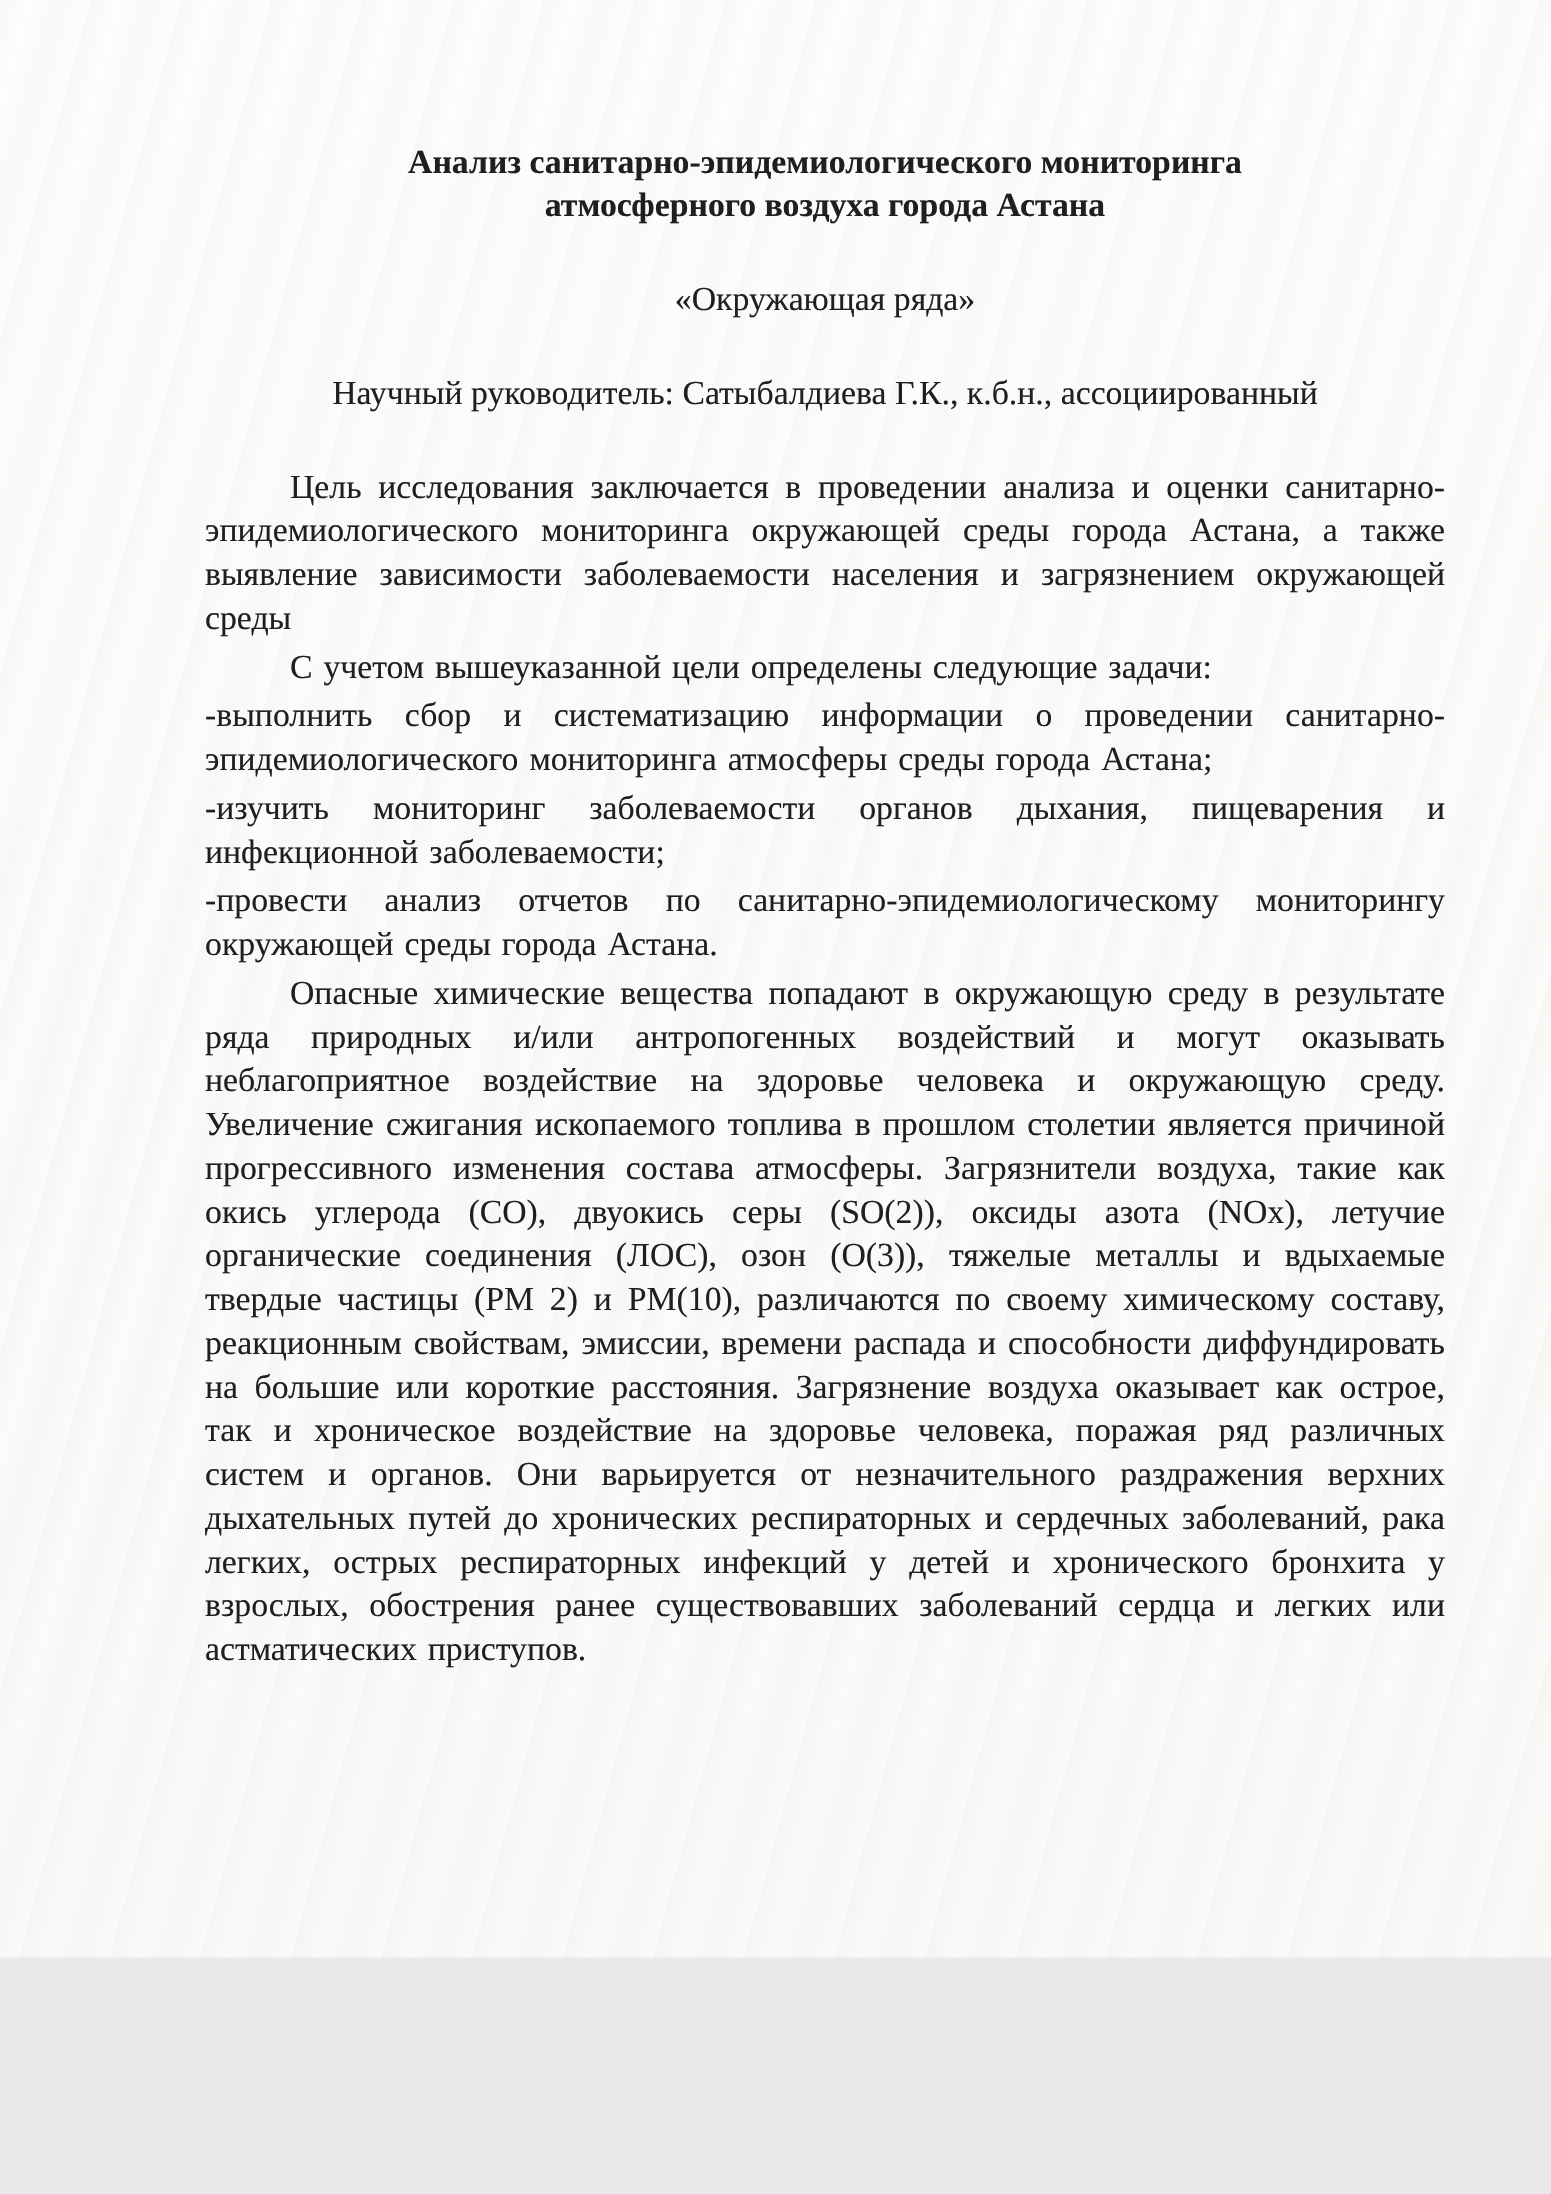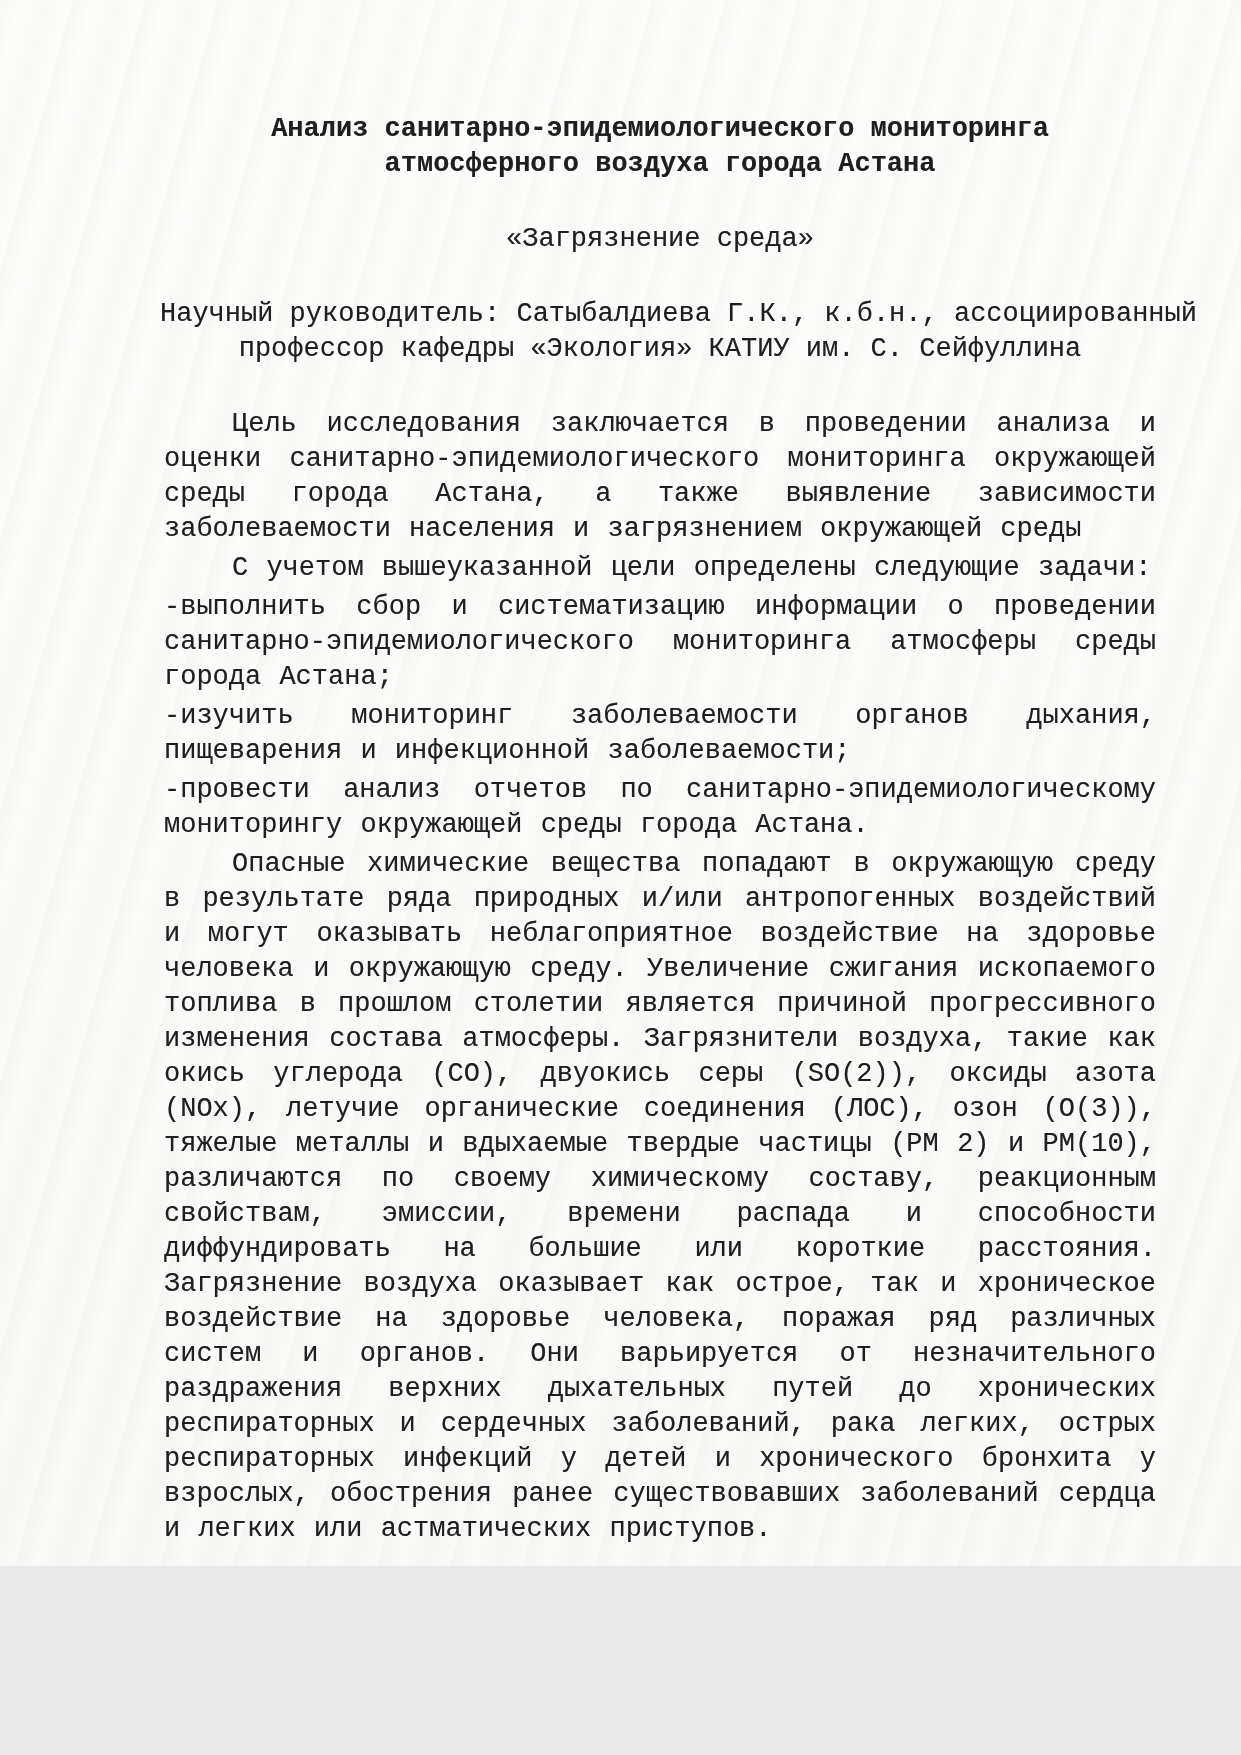--- a/index.html
+++ b/index.html
@@ -14,21 +14,21 @@
     margin: 0 auto;
     background-color: #fcfcfb;
     background-image:
       repeating-linear-gradient(105deg,
         rgba(120,120,112,0.045) 0px,
         rgba(255,255,255,0)   22px,
         rgba(128,128,120,0.035) 46px,
         rgba(255,255,255,0)   70px),
       linear-gradient(#fdfdfc, #fafaf8);
     overflow: hidden;
-    font-family: Liberation Mono, monospace;
+    font-family: Liberation Serif, serif;
     color: #1f1f1f;
   }
   .content {
     position: absolute;
     left: 160px;
     top: 112px;
     width: 1000px;
     font-size: 27px;
     line-height: 35px;
     text-shadow: 0 0 0.5px rgba(30,30,30,0.45);
@@ -55,26 +55,25 @@
 
 <div class="page">
   <div class="content">
 
     <div class="center-block bold">
       <div class="line">Анализ санитарно-эпидемиологического мониторинга</div>
       <div class="line">атмосферного воздуха города Астана</div>
     </div>
 
     <div class="center-block">
-      <div class="line">«Загрязнение среда»</div>
+      <div class="line">«Окружающая ряда»</div>
     </div>
 
     <div class="center-block supervisor">
       <div class="line">Научный руководитель: Сатыбалдиева Г.К., к.б.н., ассоциированный</div>
-      <div class="line">профессор кафедры «Экология» КАТИУ им. С. Сейфуллина</div>
     </div>
 
     <p class="para indent">Цель исследования заключается в проведении анализа и оценки санитарно-эпидемиологического мониторинга окружающей среды города Астана, а также выявление зависимости заболеваемости населения и загрязнением окружающей среды</p>
     <p class="para indent">С учетом вышеуказанной цели определены следующие задачи:</p>
     <p class="para">-выполнить сбор и систематизацию информации о проведении санитарно-эпидемиологического мониторинга атмосферы среды города Астана;</p>
     <p class="para">-изучить мониторинг заболеваемости органов дыхания, пищеварения и инфекционной заболеваемости;</p>
     <p class="para">-провести анализ отчетов по санитарно-эпидемиологическому мониторингу окружающей среды города Астана.</p>
 
 
     <p class="para indent">Опасные химические вещества попадают в окружающую среду в результате ряда природных и/или антропогенных воздействий и могут оказывать неблагоприятное воздействие на здоровье человека и окружающую среду. Увеличение сжигания ископаемого топлива в прошлом столетии является причиной прогрессивного изменения состава атмосферы. Загрязнители воздуха, такие как окись углерода (СО), двуокись серы (SO(2)), оксиды азота (NOx), летучие органические соединения (ЛОС), озон (O(3)), тяжелые металлы и вдыхаемые твердые частицы (РМ 2) и РМ(10), различаются по своему химическому составу, реакционным свойствам, эмиссии, времени распада и способности диффундировать на большие или короткие расстояния. Загрязнение воздуха оказывает как острое, так и хроническое воздействие на здоровье человека, поражая ряд различных систем и органов. Они варьируется от незначительного раздражения верхних дыхательных путей до хронических респираторных и сердечных заболеваний, рака легких, острых респираторных инфекций у детей и хронического бронхита у взрослых, обострения ранее существовавших заболеваний сердца и легких или астматических приступов.</p>

